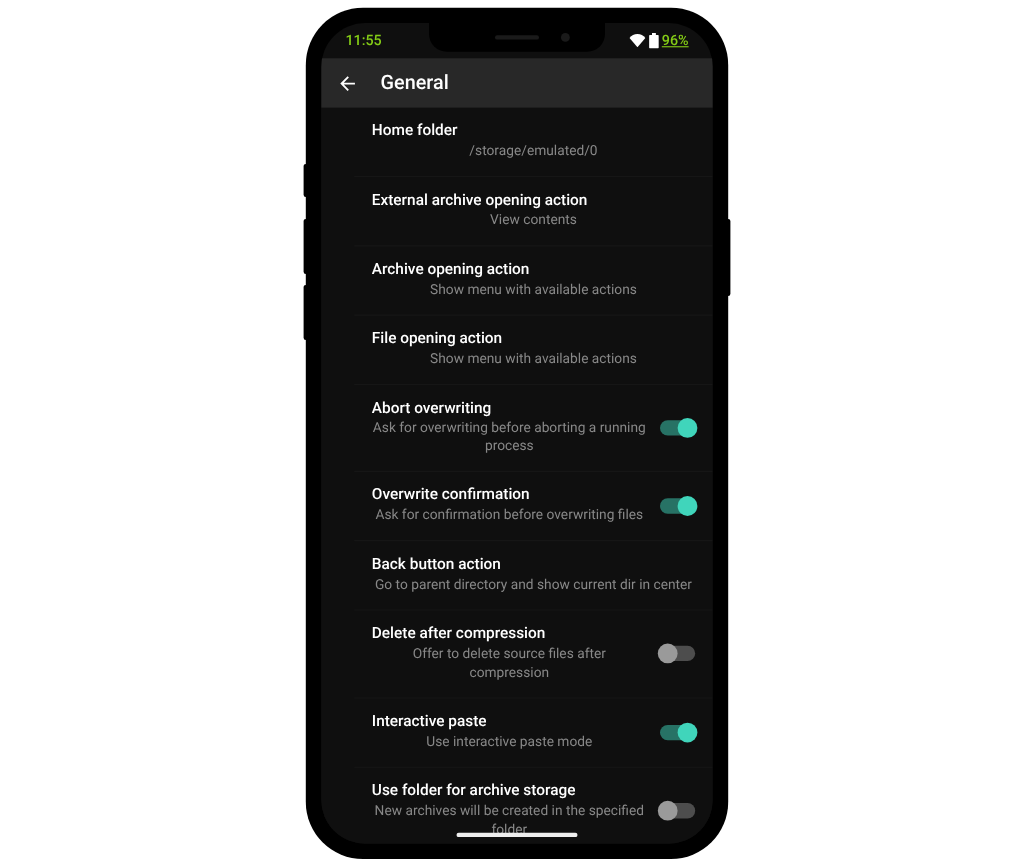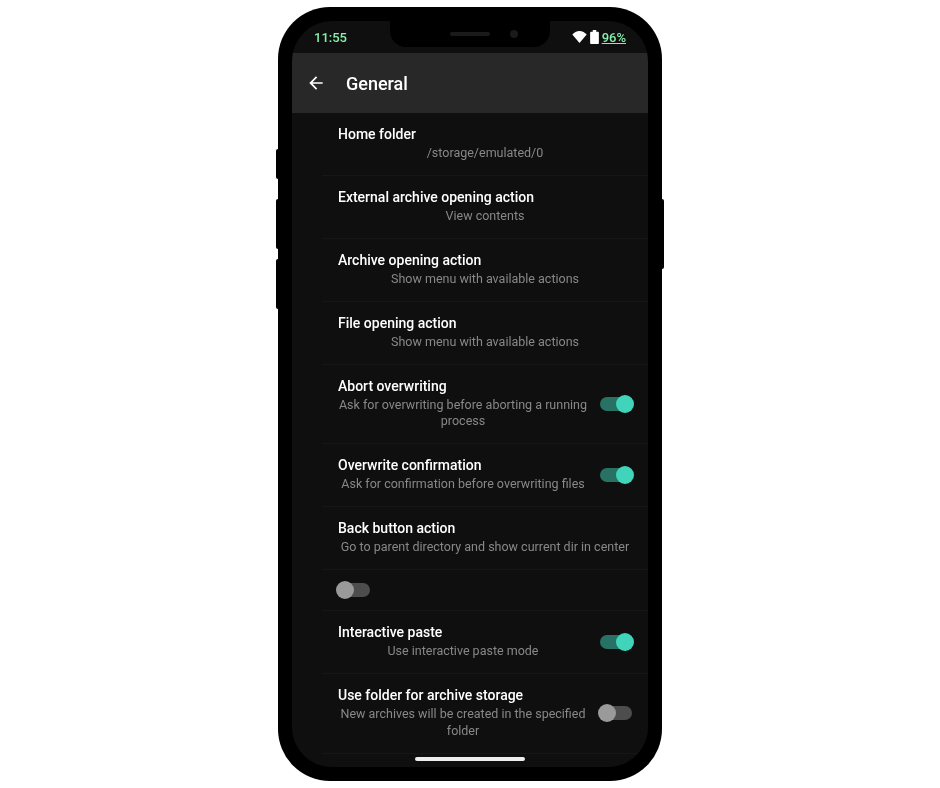--- a/index.html
+++ b/index.html
@@ -69,29 +69,29 @@
     border-radius: 50%;
     position: absolute;
     right: 32px;
   }
   .statusbar {
     height: 32px;
     display: flex;
     justify-content: space-between;
     align-items: center;
     padding: 0 22px;
-    color: #86efac;
+    color: #84cc16;
     font-size: 13px;
     font-weight: 500;
     flex-shrink: 0;
   }
   .status-right { display: flex; align-items: center; gap: 3px; text-decoration: underline; }
   .wifi-icon, .batt-icon { display: inline-flex; }
   .appbar {
-    height: 60px;
+    height: 45px;
     background: #282828;
     display: flex;
     align-items: center;
     padding: 0 14px;
     gap: 20px;
     flex-shrink: 0;
   }
   .back-arrow { color: #fff; display: flex; cursor: pointer; }
   .appbar-title { color: #fff; font-size: 18px; font-weight: 500; }
   .content {
@@ -237,20 +237,24 @@
             <div class="knob"></div>
           </div>
         </div>
         <div class="setting">
           <div class="setting-text">
             <div class="setting-title">Back button action</div>
             <div class="setting-sub">Go to parent directory and show current dir in center</div>
           </div>
         </div>
         <div class="setting">
+          <div class="setting-text">
+            <div class="setting-title">Delete after compression</div>
+            <div class="setting-sub">Offer to delete source files after compression</div>
+          </div>
           <div class="toggle off">
             <div class="knob"></div>
           </div>
         </div>
         <div class="setting">
           <div class="setting-text">
             <div class="setting-title">Interactive paste</div>
             <div class="setting-sub">Use interactive paste mode</div>
           </div>
           <div class="toggle on">

